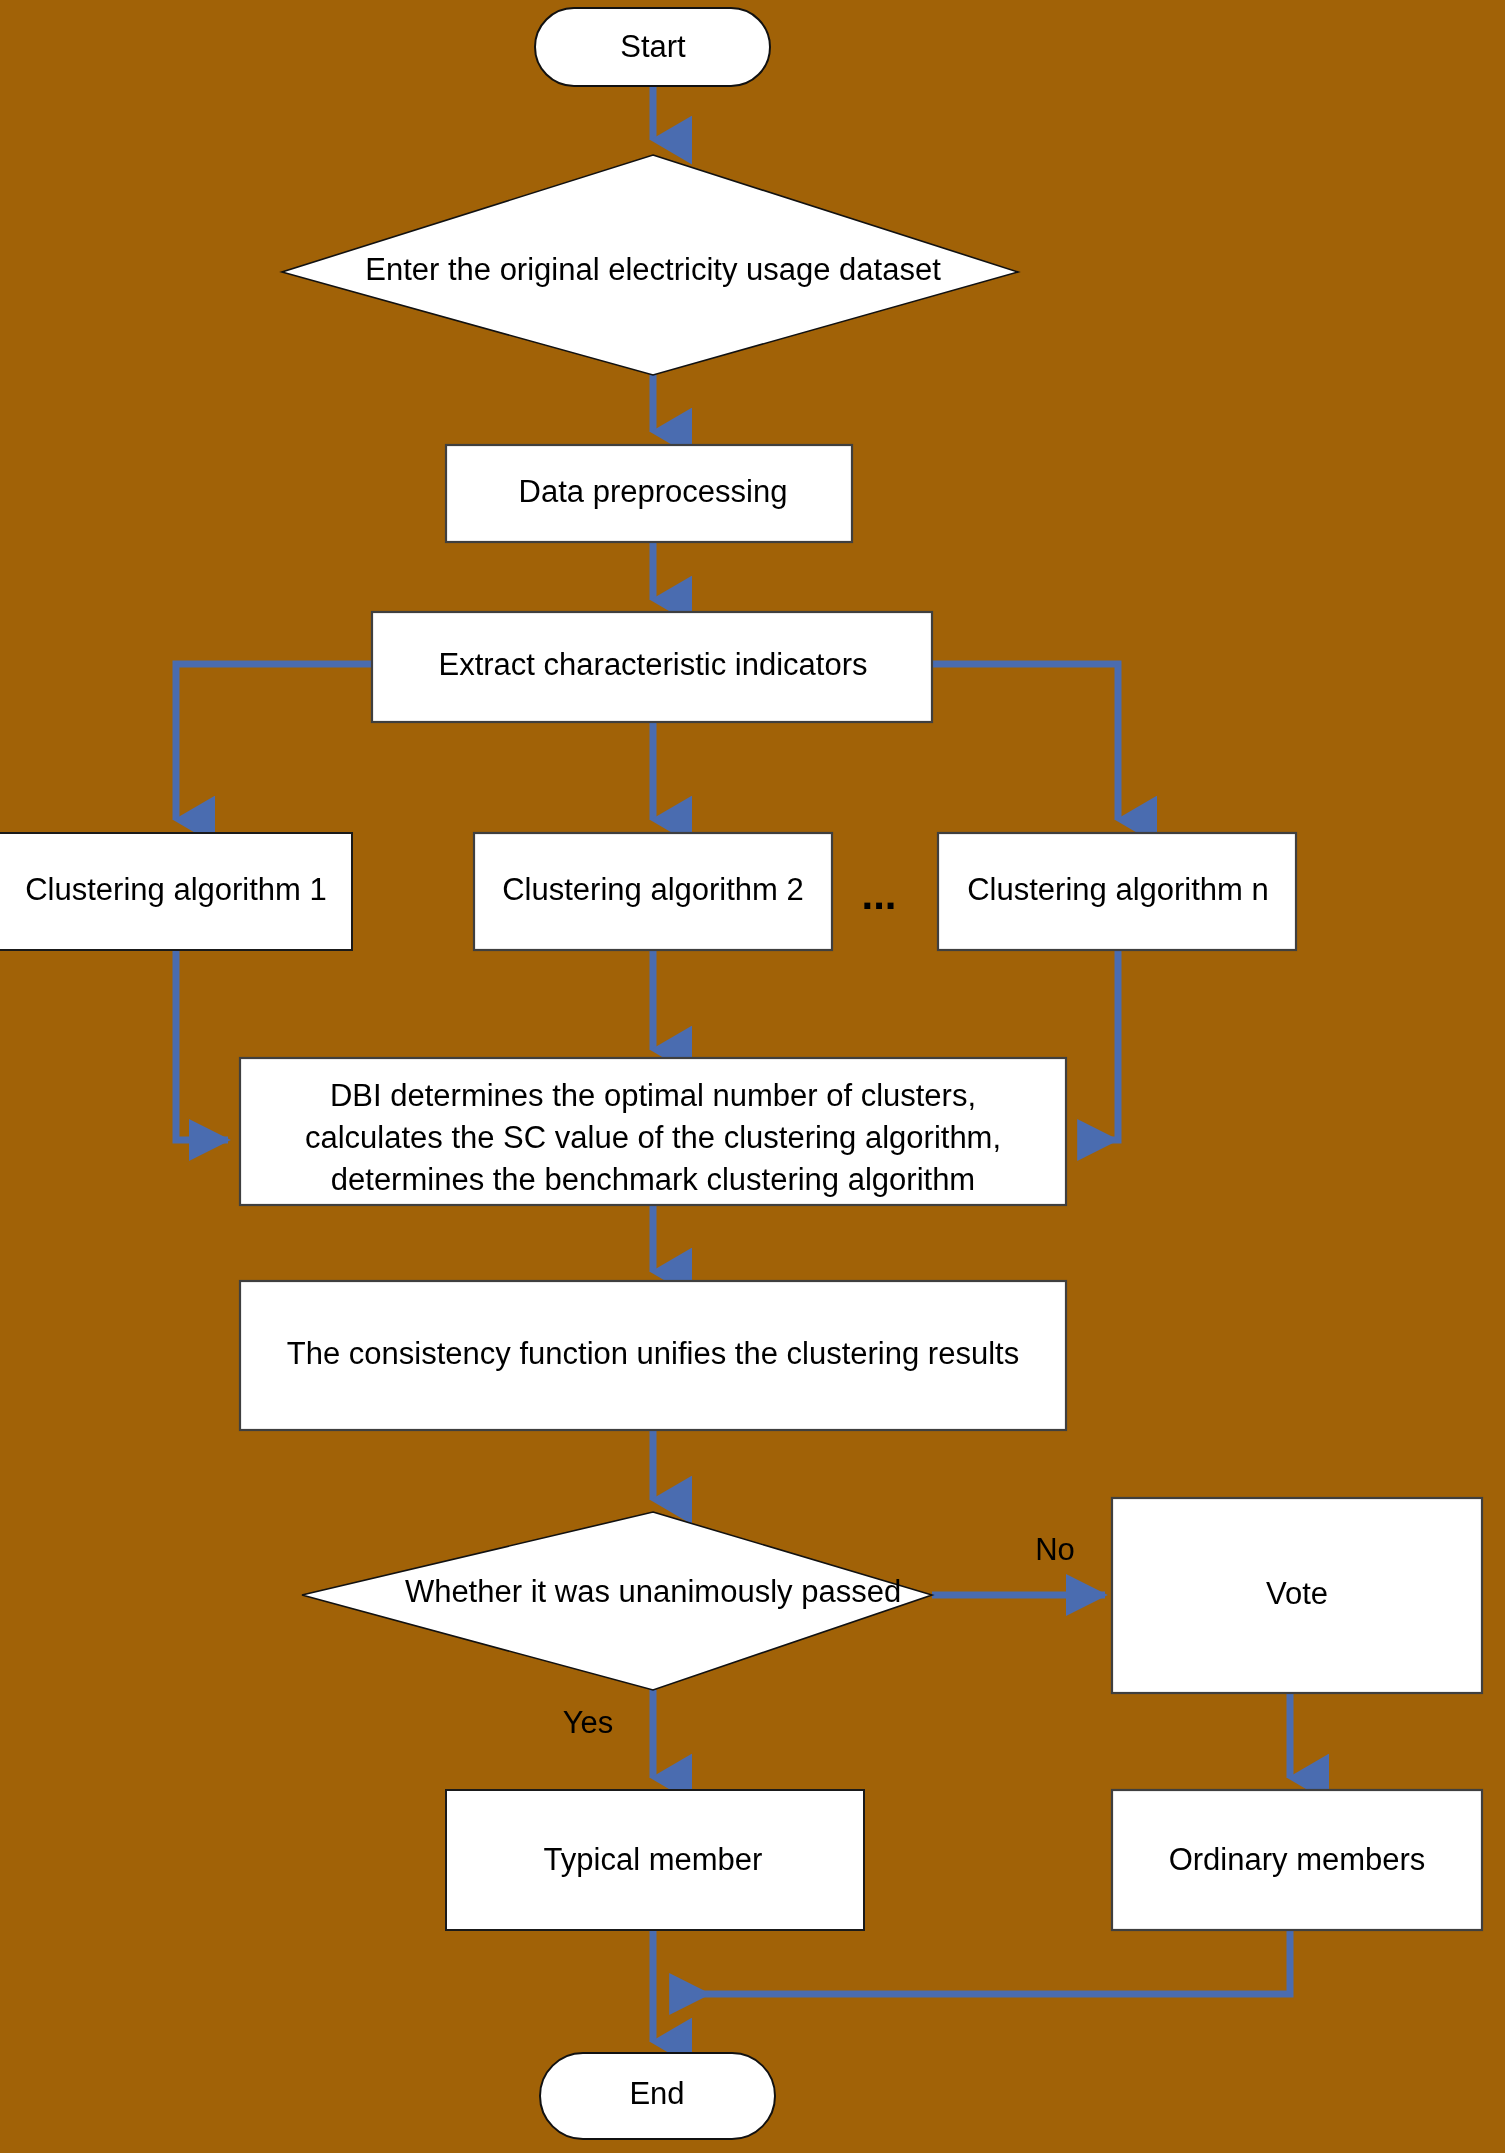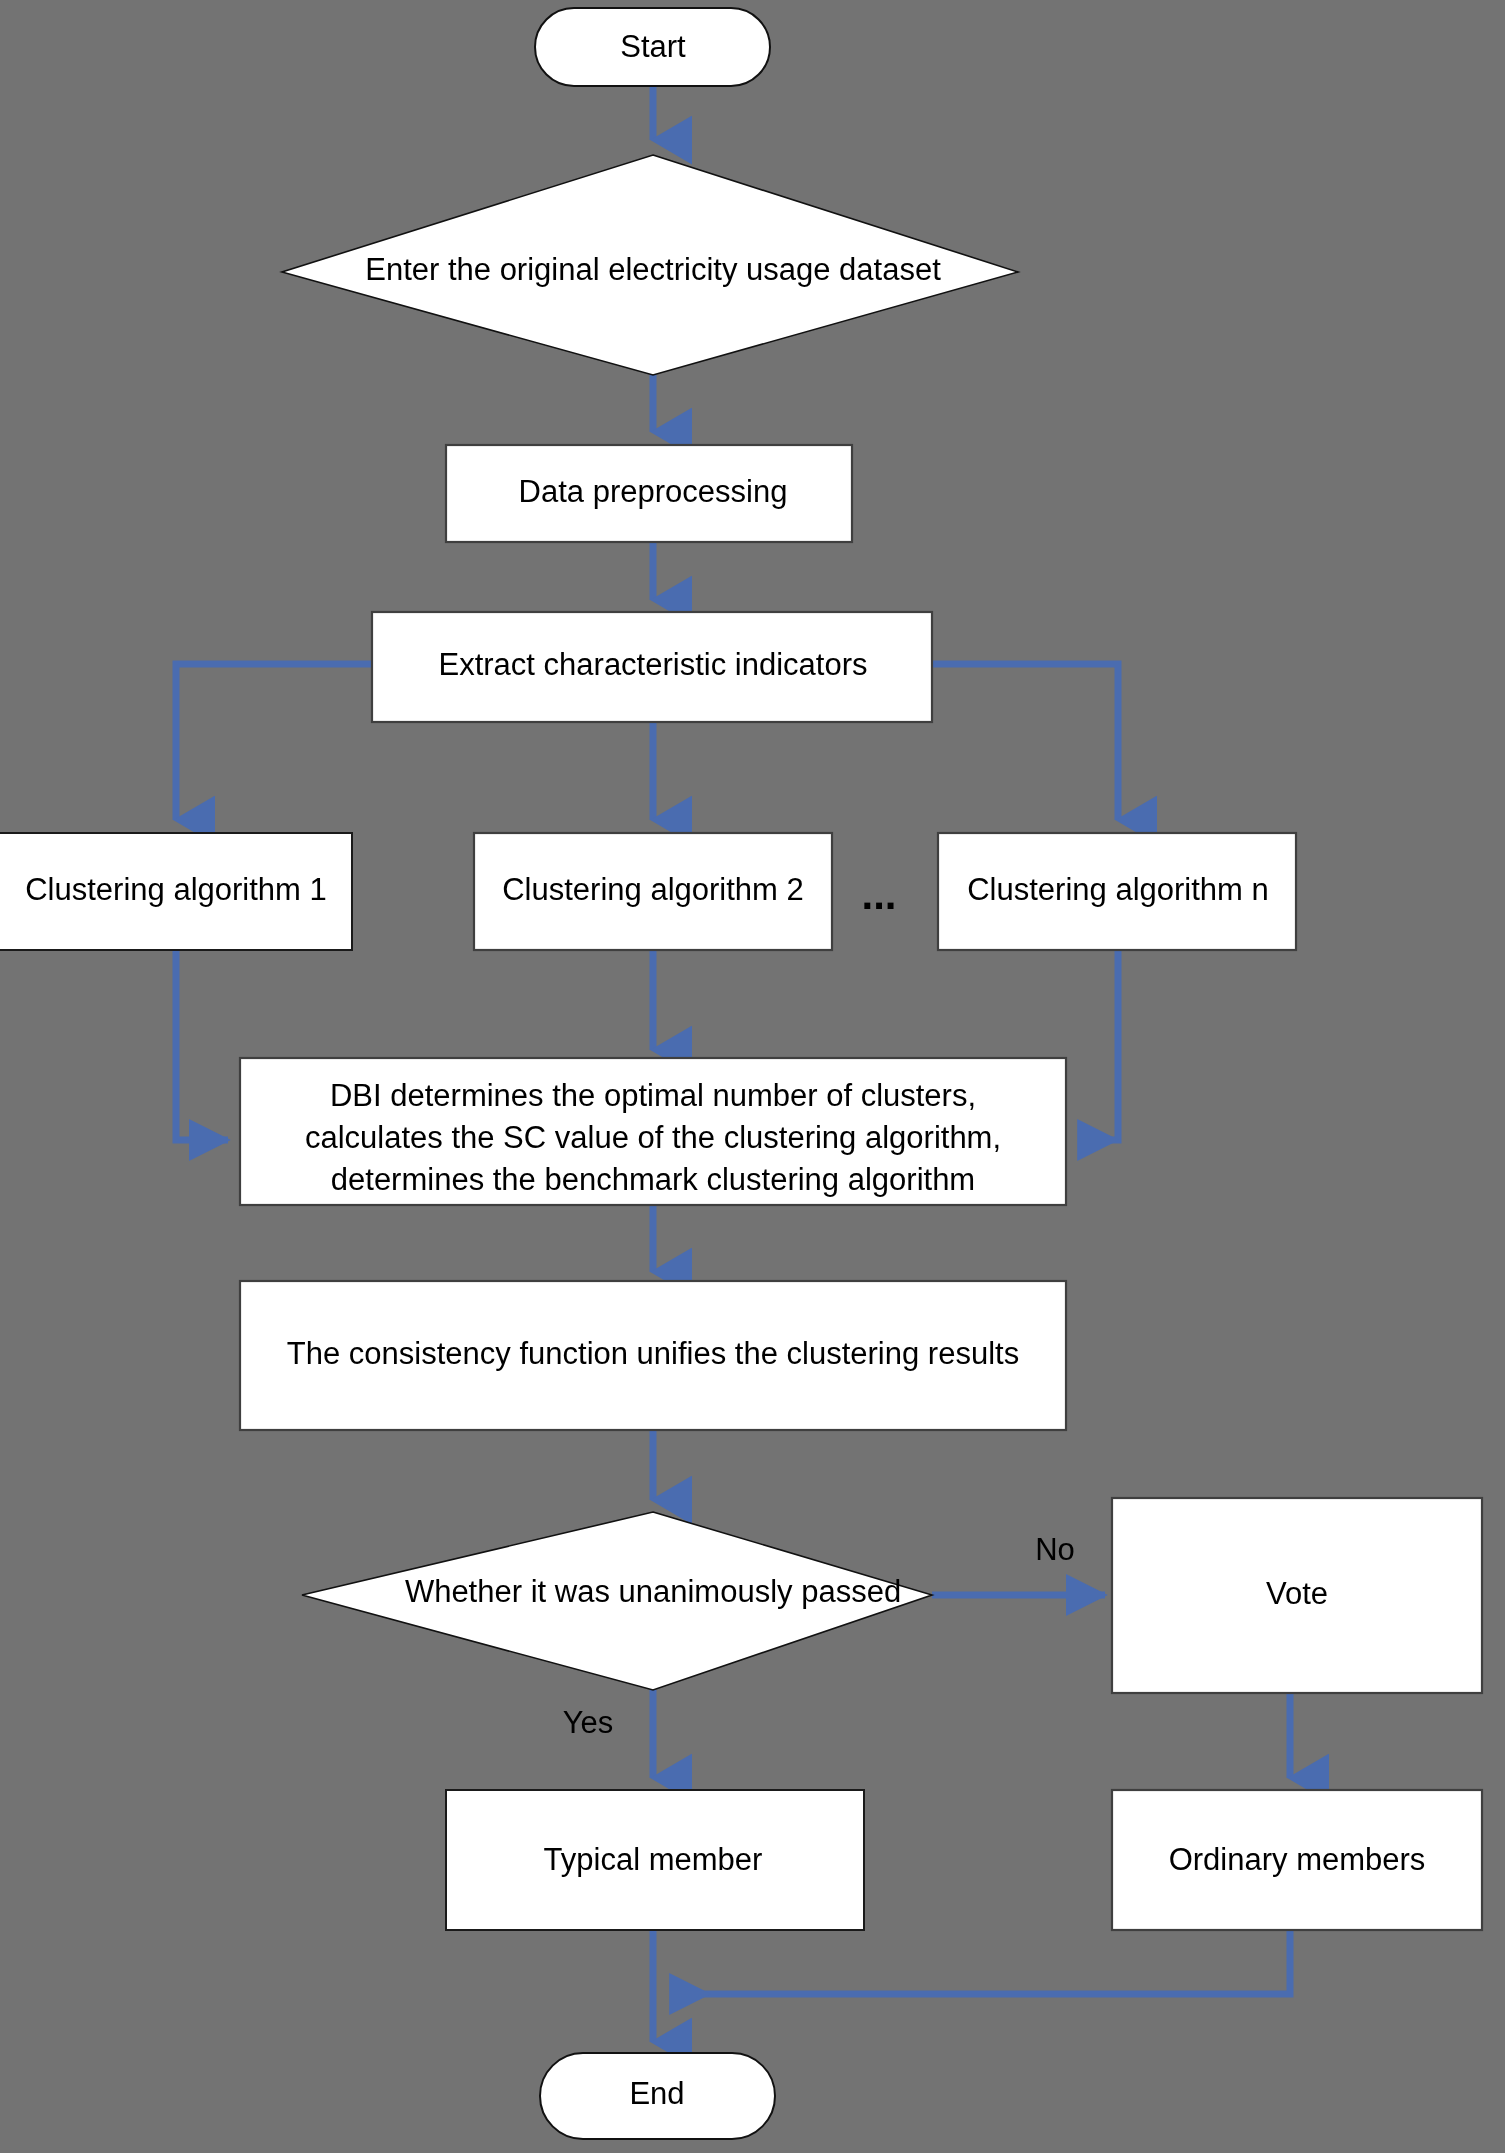--- a/index.html
+++ b/index.html
@@ -7,21 +7,21 @@
     padding: 0;
     background: #ffffff;
   }
   body {
     font-family: "Liberation Sans", sans-serif;
   }
   #flowchart-root {
     position: relative;
     width: 1505px;
     height: 2153px;
-    background: #737373;
+    background: #a16207;
     overflow: hidden;
   }
   svg.canvas {
     position: absolute;
     top: 0;
     left: 0;
     width: 1505px;
     height: 2153px;
     display: block;
   }

